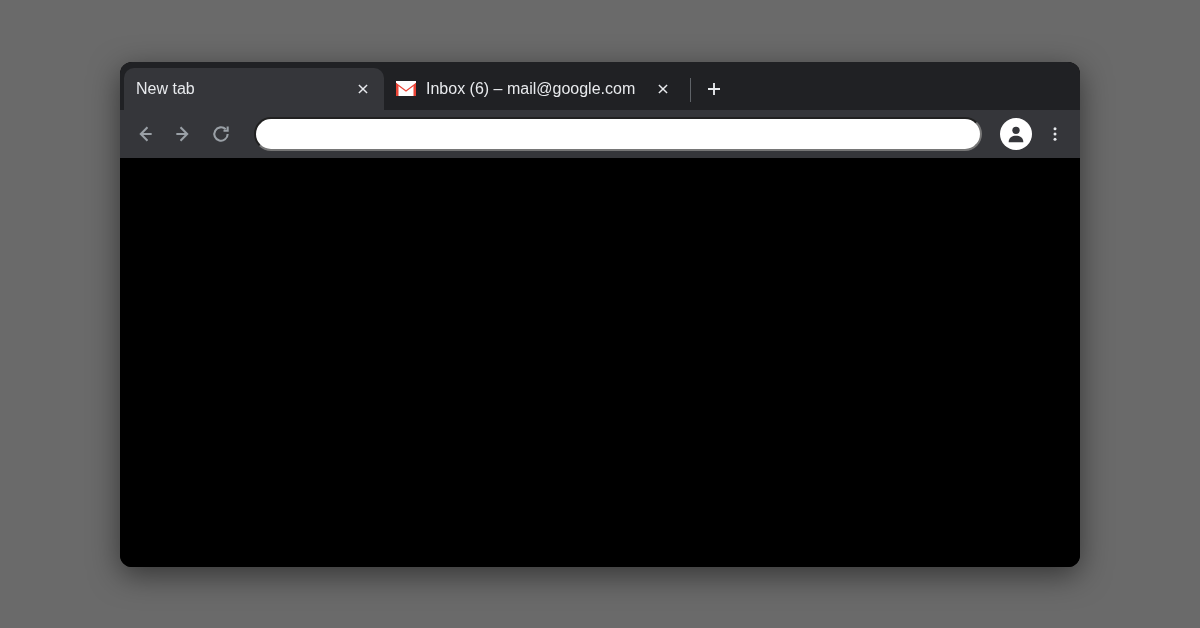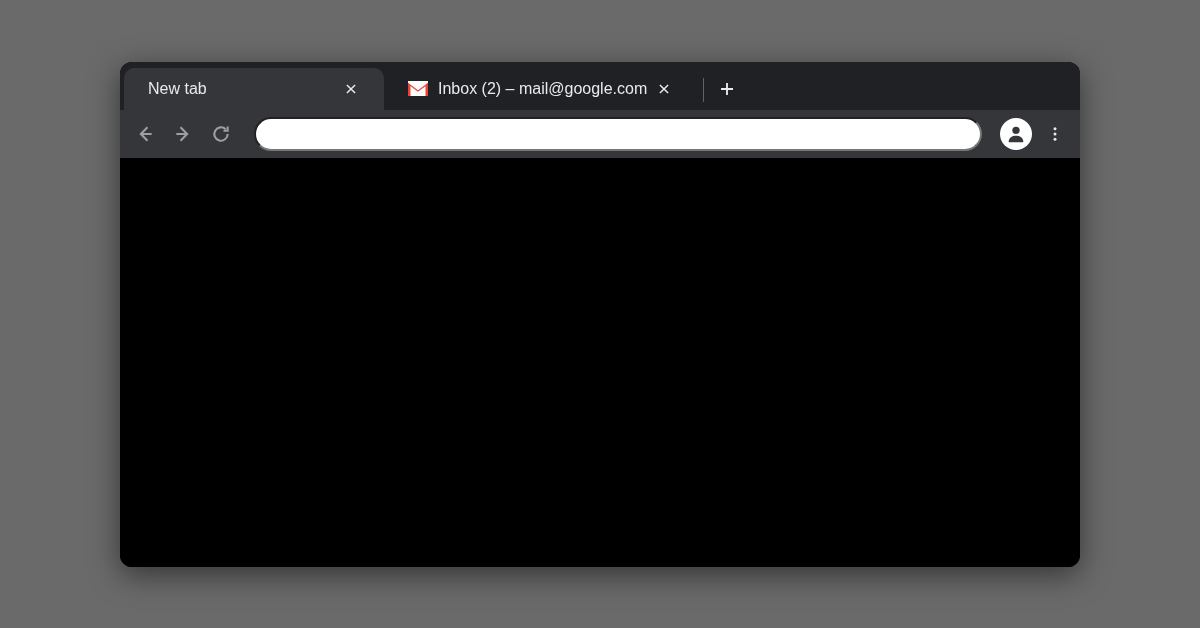--- a/index.html
+++ b/index.html
@@ -31,21 +31,21 @@
       height: 48px;
       background: #202124;
       display: flex;
       align-items: flex-end;
       padding-left: 4px;
     }
     .tab {
       height: 42px;
       display: flex;
       align-items: center;
-      padding: 0 24px;
+      padding: 0 12px;
       font-size: 16px;
       color: #e8eaed;
       position: relative;
       border-top-left-radius: 10px;
       border-top-right-radius: 10px;
     }
     .tab.active {
       background: #35363a;
       min-width: 260px;
     }
@@ -182,21 +182,21 @@
     </div>
     <div class="tab inactive">
       <span class="tab-favicon">
         <svg viewBox="0 0 24 18">
           <rect x="0" y="0" width="24" height="18" fill="#ffffff"></rect>
           <path d="M0 2 L12 11 L24 2 L24 4 L12 13 L0 4 Z" fill="#ea4335"></path>
           <path d="M0 2 L0 18 L3 18 L3 6 Z" fill="#ea4335"></path>
           <path d="M24 2 L24 18 L21 18 L21 6 Z" fill="#ea4335"></path>
         </svg>
       </span>
-      <span class="tab-title">Inbox (2) – mail@google.com</span>
+      <span class="tab-title">Inbox (6) – mail@google.com</span>
       <span class="tab-close">
         <svg viewBox="0 0 24 24" fill="none" stroke="currentColor" stroke-width="2.5">
           <line x1="5" y1="5" x2="19" y2="19"></line>
           <line x1="19" y1="5" x2="5" y2="19"></line>
         </svg>
       </span>
     </div>
     <div class="tab-divider"></div>
     <div class="new-tab-btn">
       <svg viewBox="0 0 24 24" fill="none" stroke="currentColor" stroke-width="2.5">

